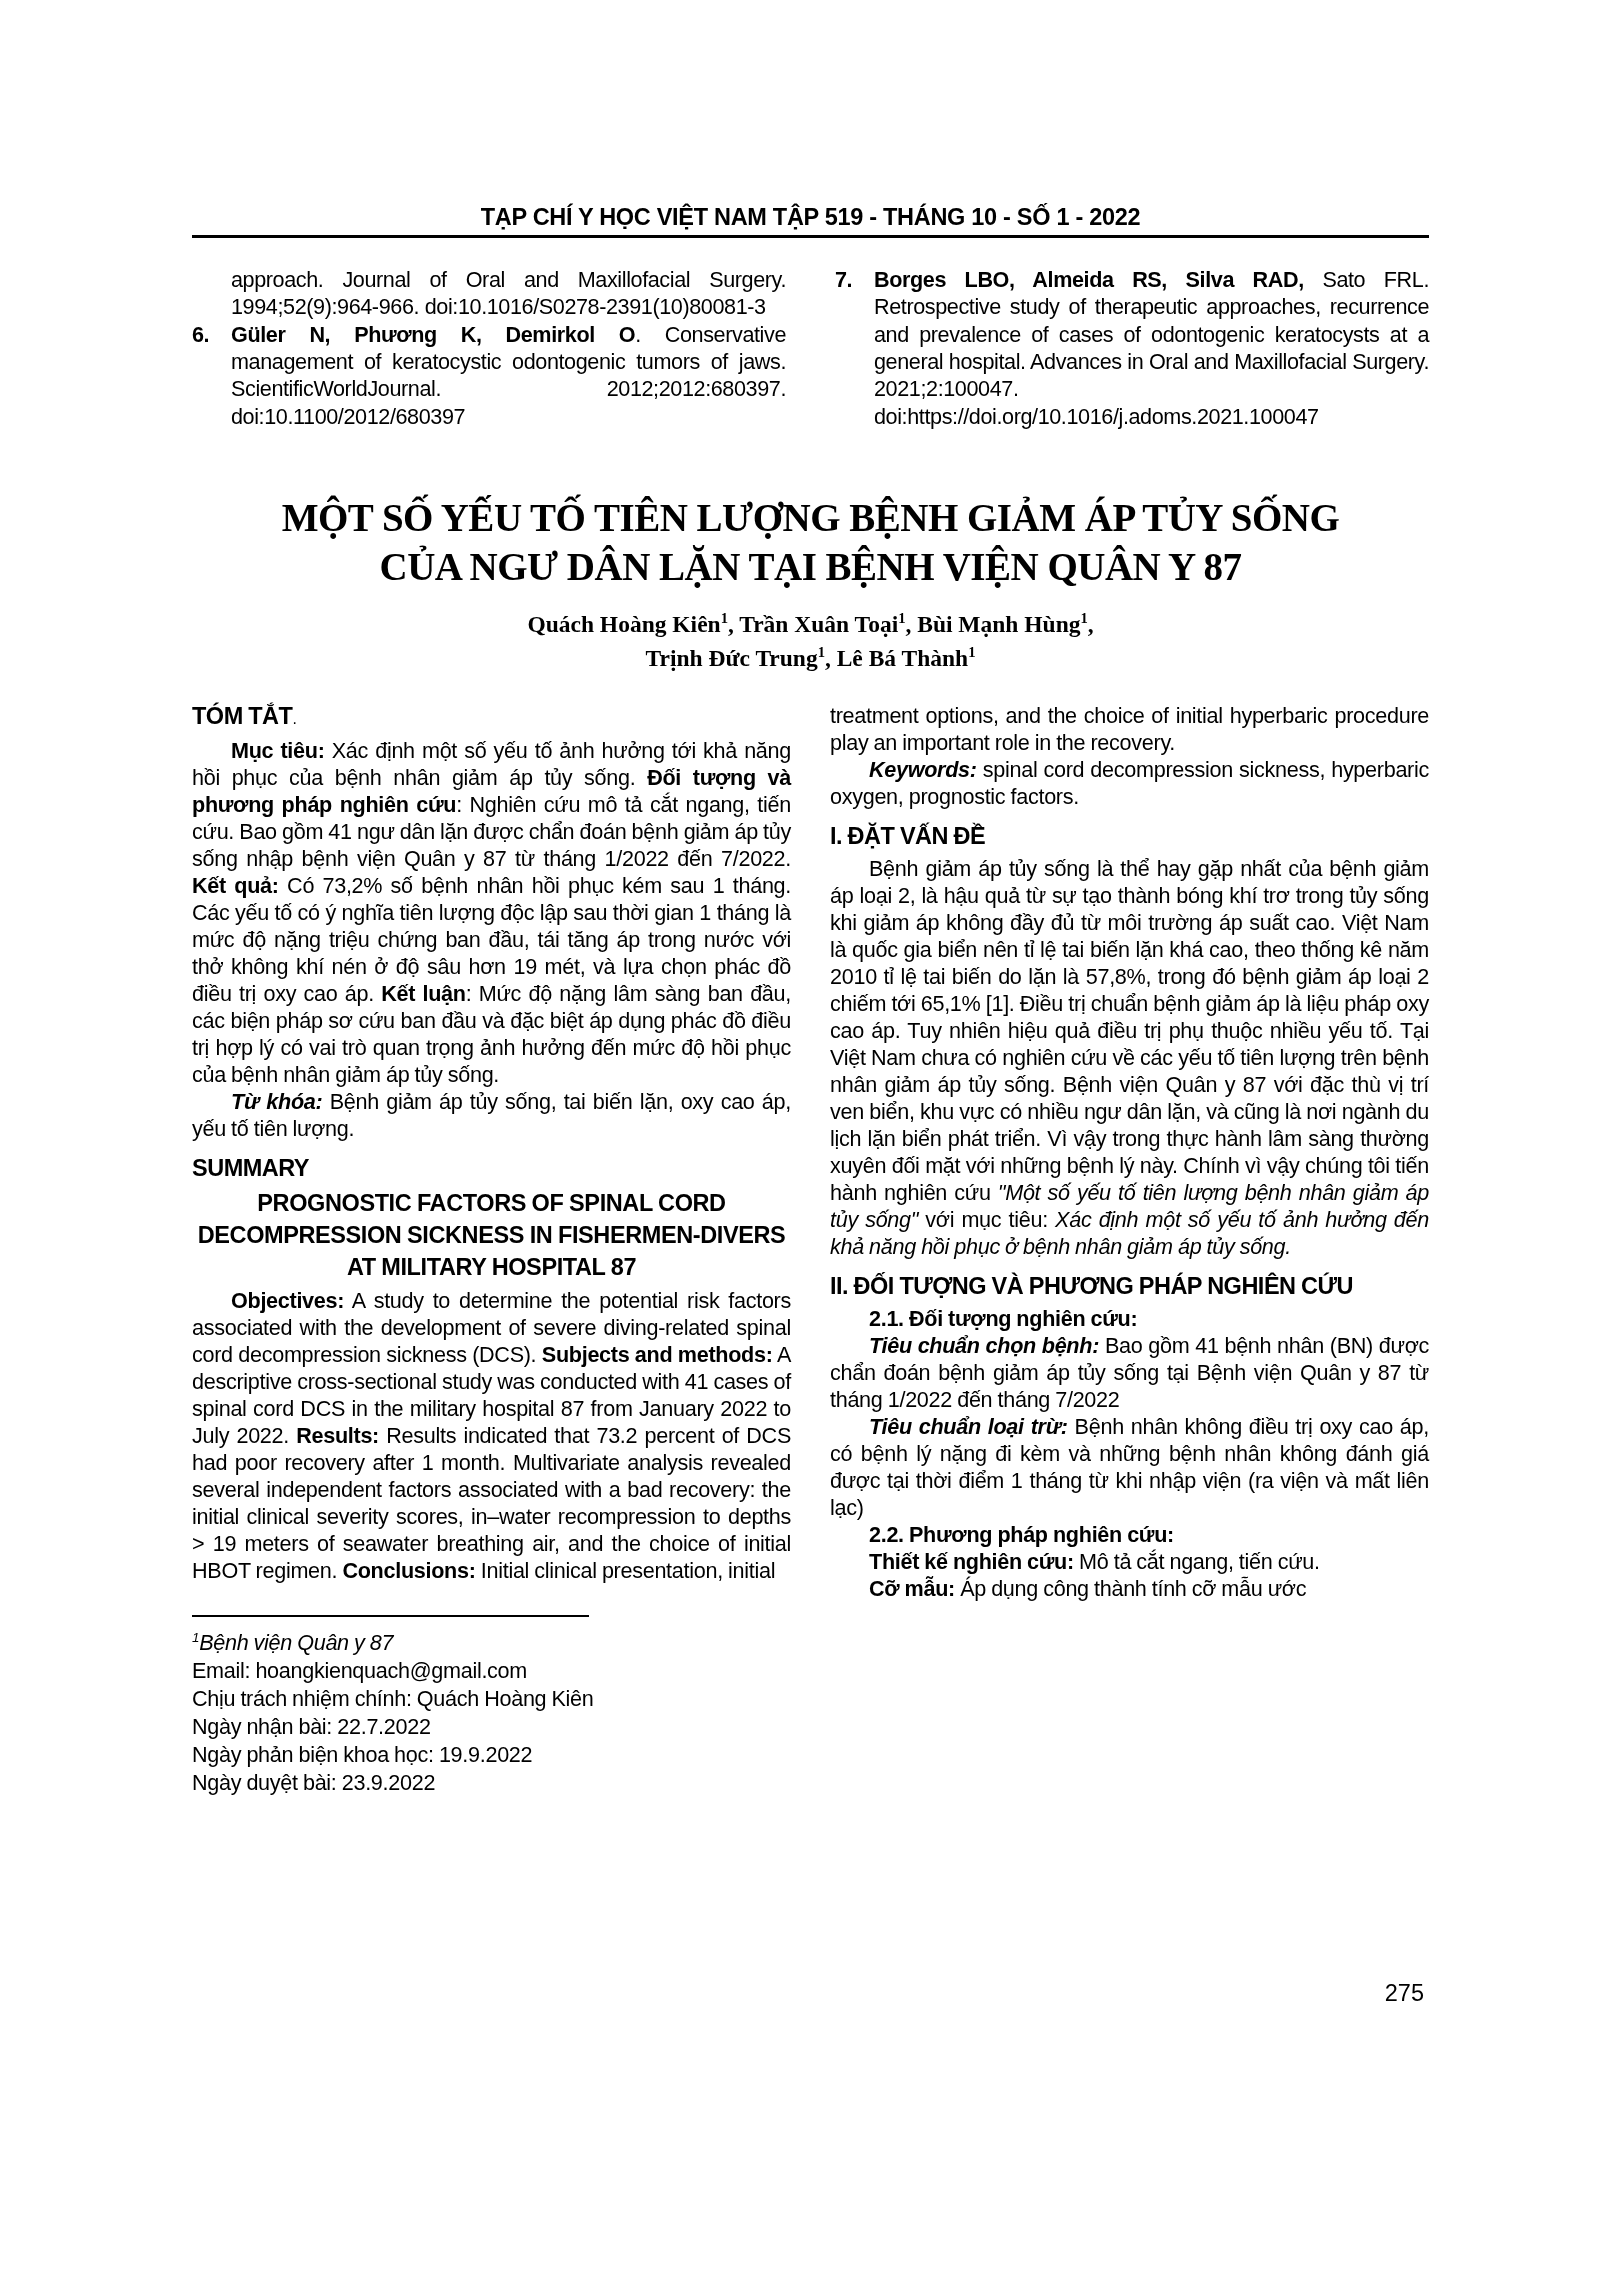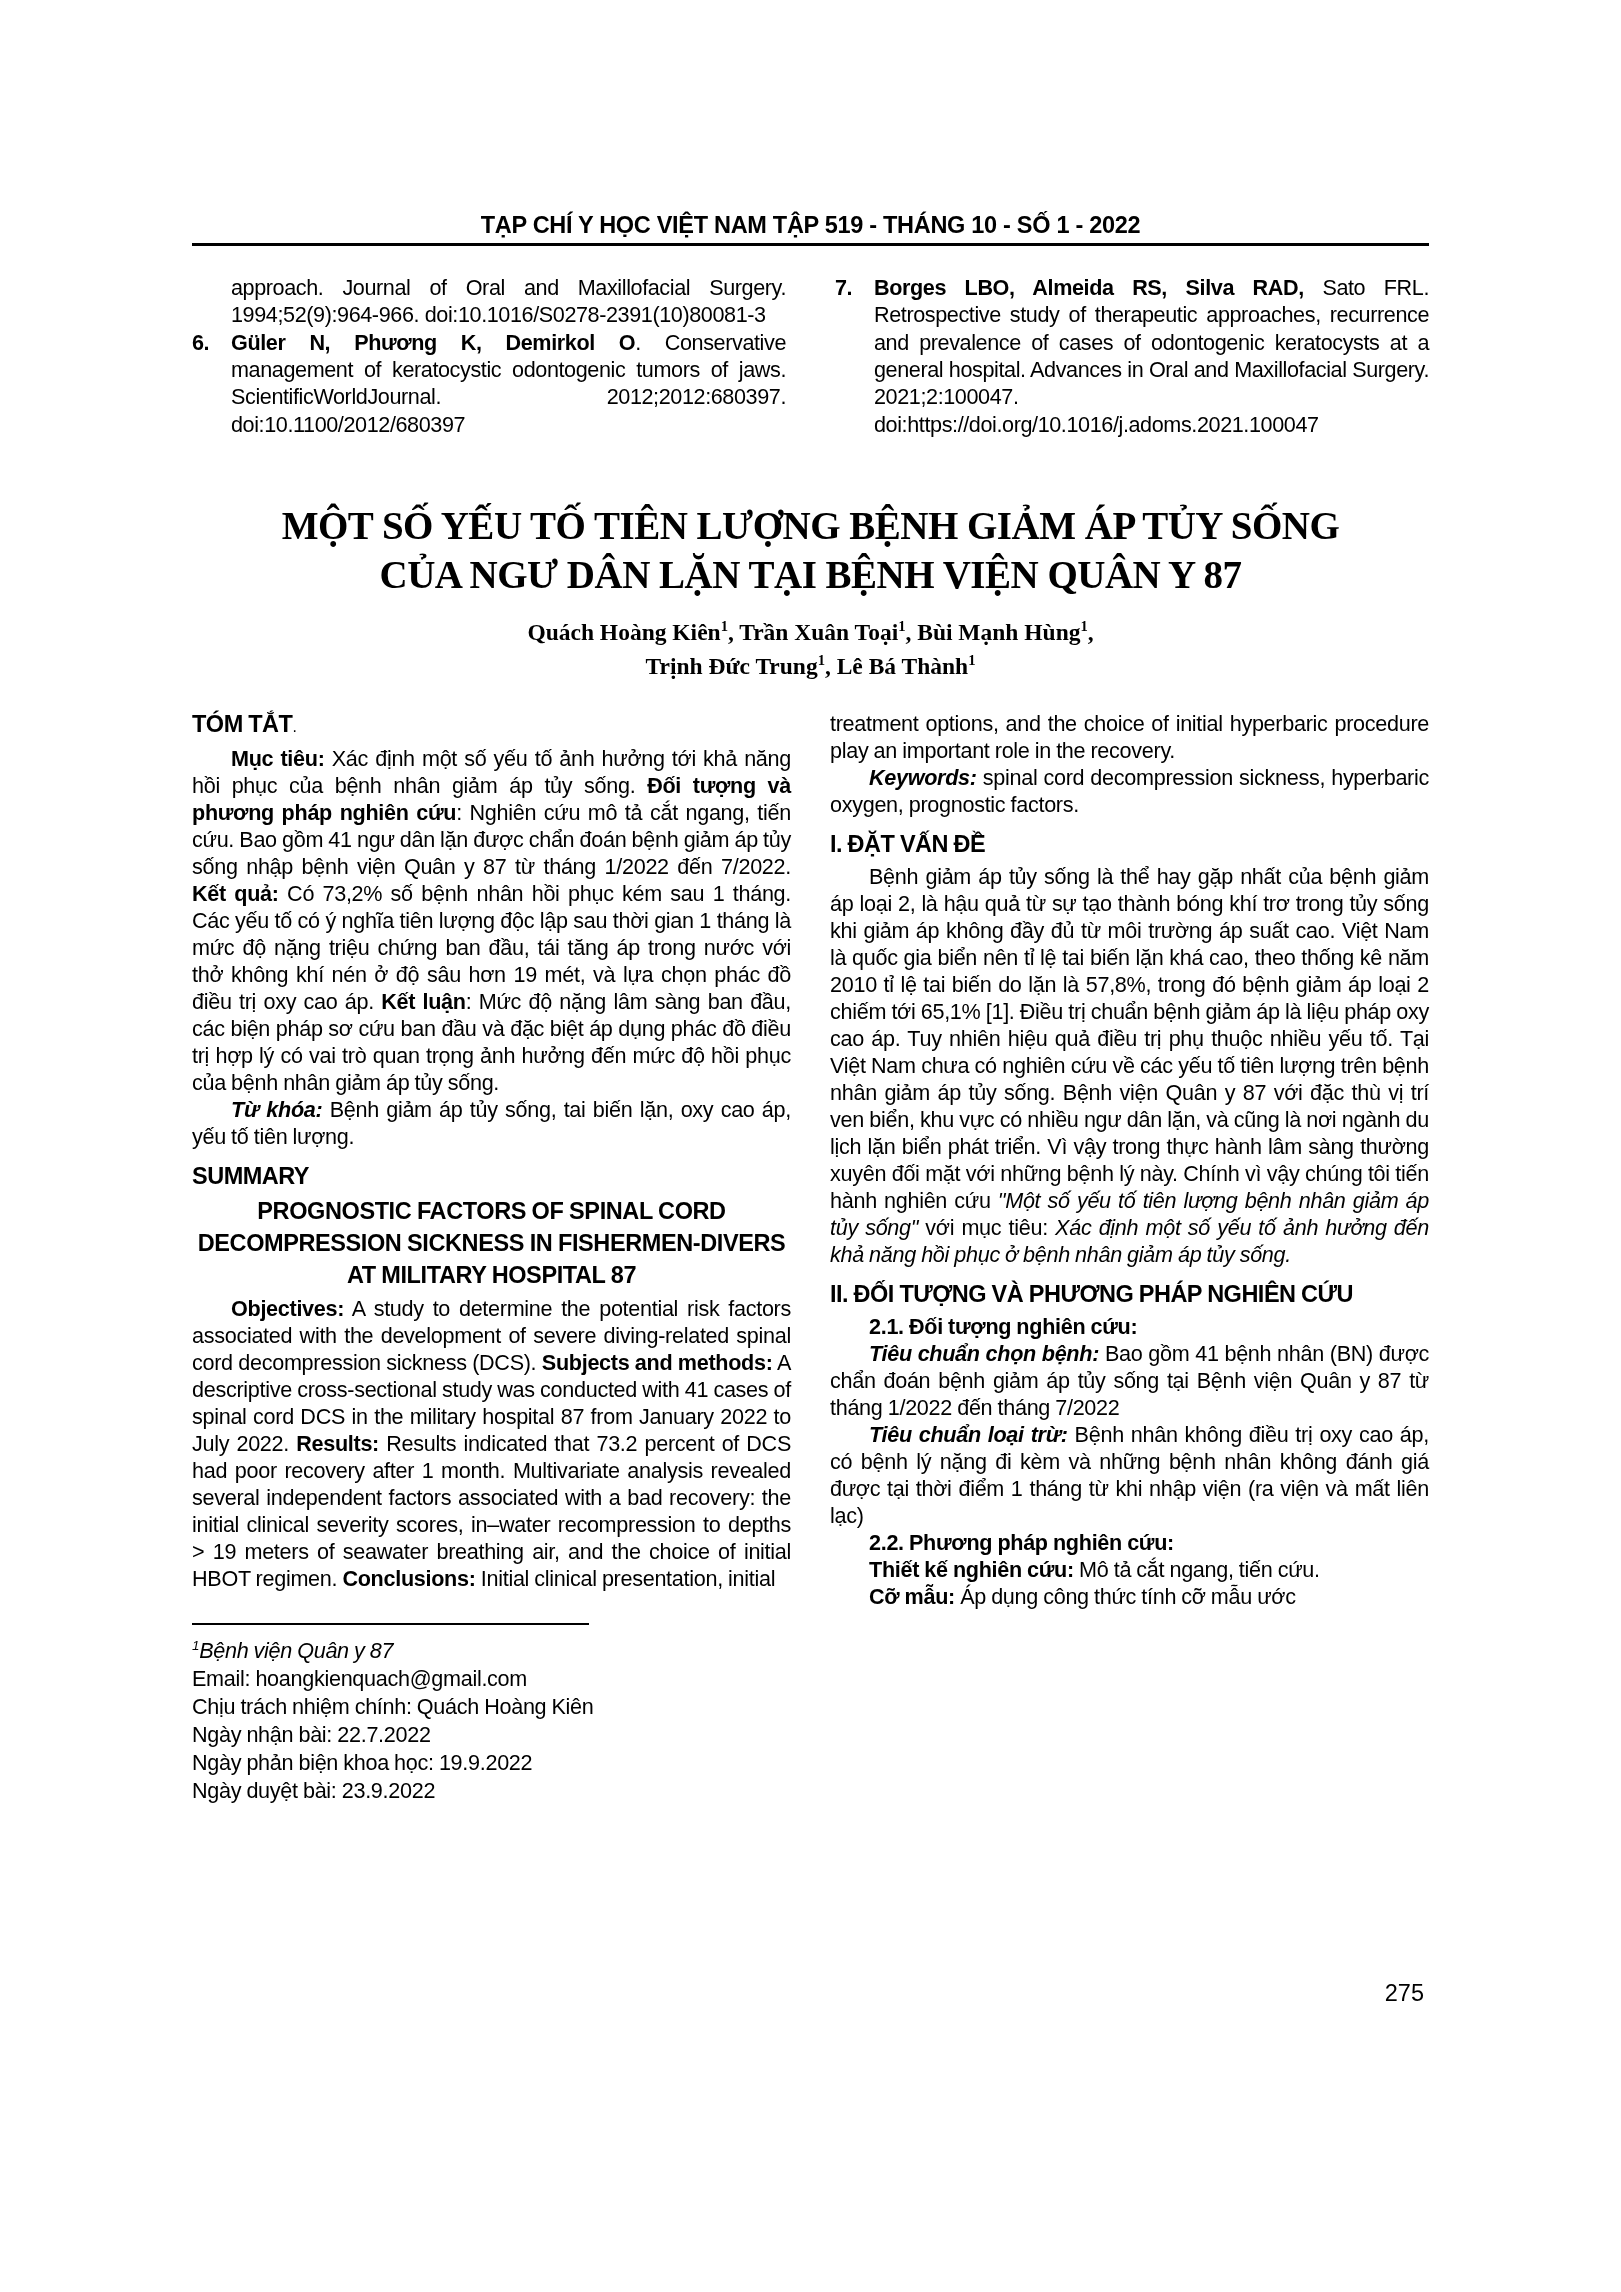--- a/index.html
+++ b/index.html
@@ -3,21 +3,21 @@
 <meta charset="utf-8">
 <style>
   html,body{margin:0;padding:0;background:#ffffff;}
   .page{
     position:relative;
     width:1621px;height:2293px;
     background:#ffffff;color:#000000;
     font-family:"Liberation Sans",sans-serif;
     overflow:hidden;
     box-sizing:border-box;
-    padding:12px 192px;
+    padding:4px 192px;
   }
   .b{font-weight:700;}
   .i{font-style:italic;}
   sup{font-size:0.62em;line-height:0;}
   .running-head{
     margin-top:201px;
     font-size:23.5px;line-height:25.5px;font-weight:700;
     text-align:center;letter-spacing:-0.3px;
   }
   .head-rule{margin-top:4.9px;border-top:3.9px solid #000;height:0;}
@@ -119,21 +119,21 @@
       <p class="noindent"><span>treatment options, and the choice of initial hyperbaric procedure play an important role in the recovery.</span></p>
       <p><span class="b i">Keywords:</span><span> spinal cord decompression sickness, hyperbaric oxygen, prognostic factors.</span></p>
       <h3>I. ĐẶT VẤN ĐỀ</h3>
       <p><span>Bệnh giảm áp tủy sống là thể hay gặp nhất của bệnh giảm áp loại 2, là hậu quả từ sự tạo thành bóng khí trơ trong tủy sống khi giảm áp không đầy đủ từ môi trường áp suất cao. Việt Nam là quốc gia biển nên tỉ lệ tai biến lặn khá cao, theo thống kê năm 2010 tỉ lệ tai biến do lặn là 57,8%, trong đó bệnh giảm áp loại 2 chiếm tới 65,1% [1]. Điều trị chuẩn bệnh giảm áp là liệu pháp oxy cao áp. Tuy nhiên hiệu quả điều trị phụ thuộc nhiều yếu tố. Tại Việt Nam chưa có nghiên cứu về các yếu tố tiên lượng trên bệnh nhân giảm áp tủy sống. Bệnh viện Quân y 87 với đặc thù vị trí ven biển, khu vực có nhiều ngư dân lặn, và cũng là nơi ngành du lịch lặn biển phát triển. Vì vậy trong thực hành lâm sàng thường xuyên đối mặt với những bệnh lý này. Chính vì vậy chúng tôi tiến hành nghiên cứu </span><span class="i">"Một số yếu tố tiên lượng bệnh nhân giảm áp tủy sống"</span><span> với mục tiêu: </span><span class="i">Xác định một số yếu tố ảnh hưởng đến khả năng hồi phục ở bệnh nhân giảm áp tủy sống.</span></p>
       <h3>II. ĐỐI TƯỢNG VÀ PHƯƠNG PHÁP NGHIÊN CỨU</h3>
       <p class="subhead">2.1. Đối tượng nghiên cứu:</p>
       <p><span class="b i">Tiêu chuẩn chọn bệnh:</span><span> Bao gồm 41 bệnh nhân (BN) được chẩn đoán bệnh giảm áp tủy sống tại Bệnh viện Quân y 87 từ tháng 1/2022 đến tháng 7/2022</span></p>
       <p><span class="b i">Tiêu chuẩn loại trừ:</span><span> Bệnh nhân không điều trị oxy cao áp, có bệnh lý nặng đi kèm và những bệnh nhân không đánh giá được tại thời điểm 1 tháng từ khi nhập viện (ra viện và mất liên lạc)</span></p>
       <p class="subhead">2.2. Phương pháp nghiên cứu:</p>
       <p><span class="b">Thiết kế nghiên cứu:</span><span> Mô tả cắt ngang, tiến cứu.</span></p>
-      <p><span class="b">Cỡ mẫu:</span><span> Áp dụng công thức tính cỡ mẫu ước</span></p>
+      <p><span class="b">Cỡ mẫu:</span><span> Áp dụng công thành tính cỡ mẫu ước</span></p>
     </div>
 
   </div>
 
   <div class="page-number">275</div>
 
 </div>
 
 
 </body></html>

